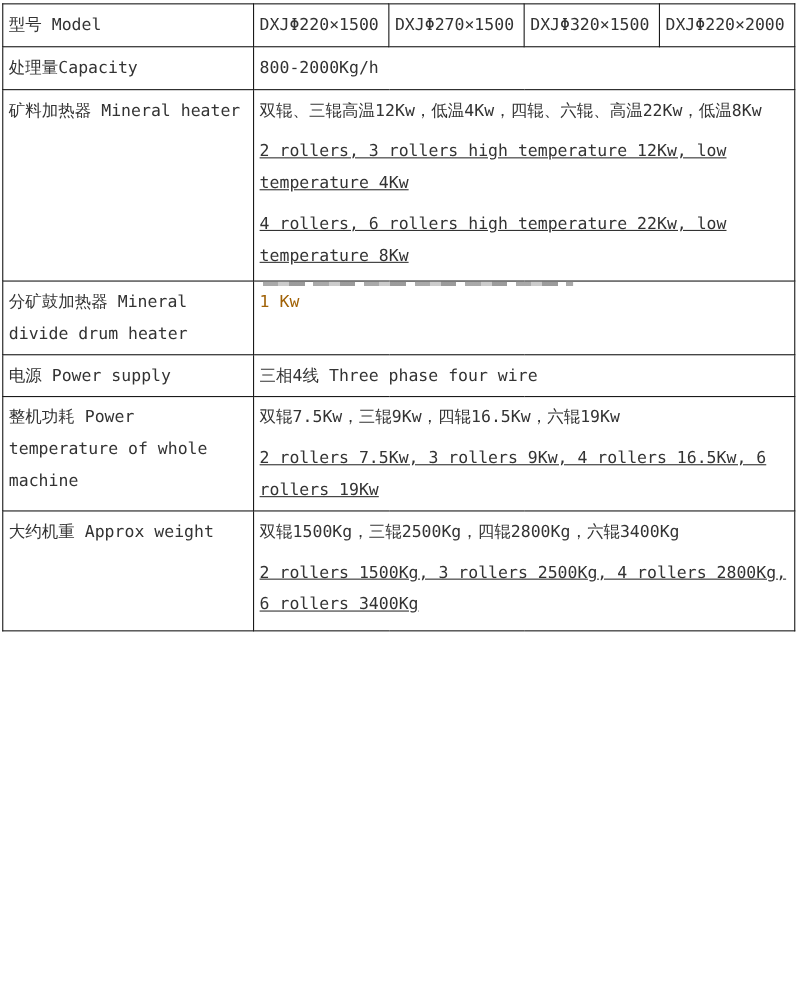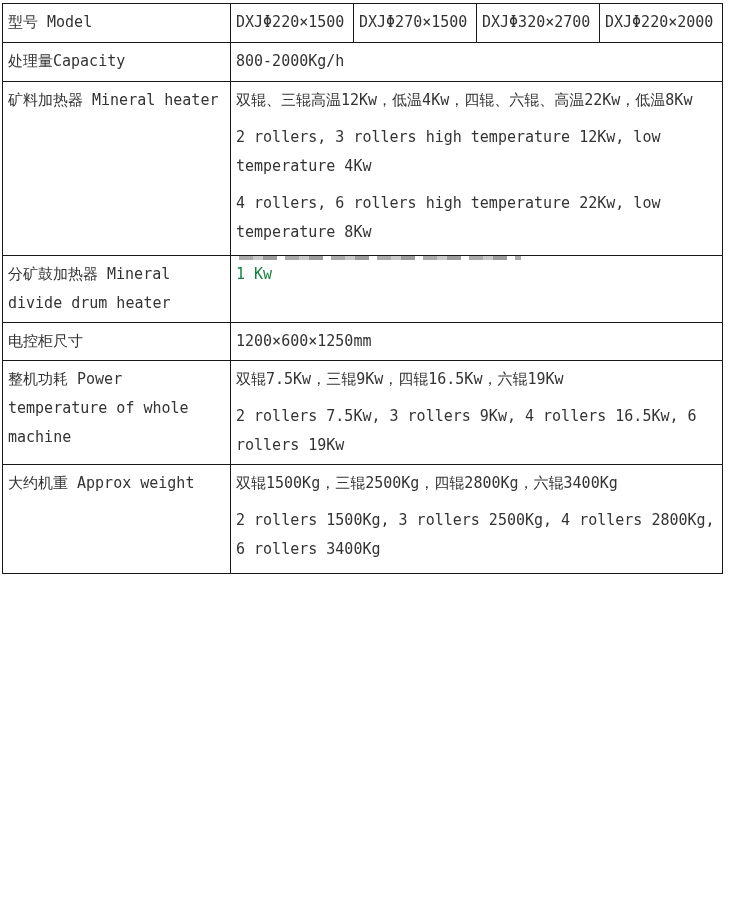--- a/index.html
+++ b/index.html
@@ -38,23 +38,24 @@
     padding-right: 2px;
   }
   td.value-cell {
     text-align: left;
   }
   td.value-cell p, td.label-cell p {
     margin: 0;
   }
   td.value-cell p + p {
     margin-top: 8px;
+    text-decoration: underline;
   }
   .muted {
-    color: #15803d;
+    color: #a16207;
   }
   td.rel {
     position: relative;
   }
   .watermark-streak {
     position: absolute;
     top: 0px;
     left: 8px;
     width: 282px;
     height: 4px;
@@ -78,21 +79,21 @@
       <col style="width:123px">
       <col style="width:123px">
       <col style="width:123px">
     </colgroup>
 
     <tbody>
         <tr style="height:39px">
       <td class="label-cell">型号 Model</td>
       <td class="value-cell">DXJΦ220×1500</td>
       <td class="value-cell">DXJΦ270×1500</td>
-      <td class="value-cell">DXJΦ320×2700</td>
+      <td class="value-cell">DXJΦ320×1500</td>
       <td class="value-cell">DXJΦ220×2000</td>
     </tr>
 
 
 
 
     <tr style="height:39px">
       <td class="label-cell">处理量Capacity</td>
       <td class="value-cell" colspan="4">
         <p>800-2000Kg/h</p>
@@ -111,27 +112,27 @@
 
     <tr style="height:66px">
       <td class="label-cell">分矿鼓加热器 Mineral divide drum heater</td>
       <td class="value-cell rel" colspan="4">
         <div class="watermark-streak"></div>
         <p class="muted">1 Kw</p>
       </td>
     </tr>
 
 
-
     <tr style="height:38px">
-      <td class="label-cell">电控柜尺寸</td>
+      <td class="label-cell">电源 Power supply</td>
       <td class="value-cell" colspan="4">
-        <p>1200×600×1250mm</p>
+        <p>三相4线 Three phase four wire</p>
       </td>
     </tr>
+
 
     <tr style="height:104px">
       <td class="label-cell">整机功耗 Power temperature of whole machine</td>
       <td class="value-cell" colspan="4">
         <p>双辊7.5Kw，三辊9Kw，四辊16.5Kw，六辊19Kw</p>
         <p>2 rollers 7.5Kw, 3 rollers 9Kw, 4 rollers 16.5Kw, 6 rollers 19Kw</p>
       </td>
     </tr>
 
     <tr style="height:109px">

